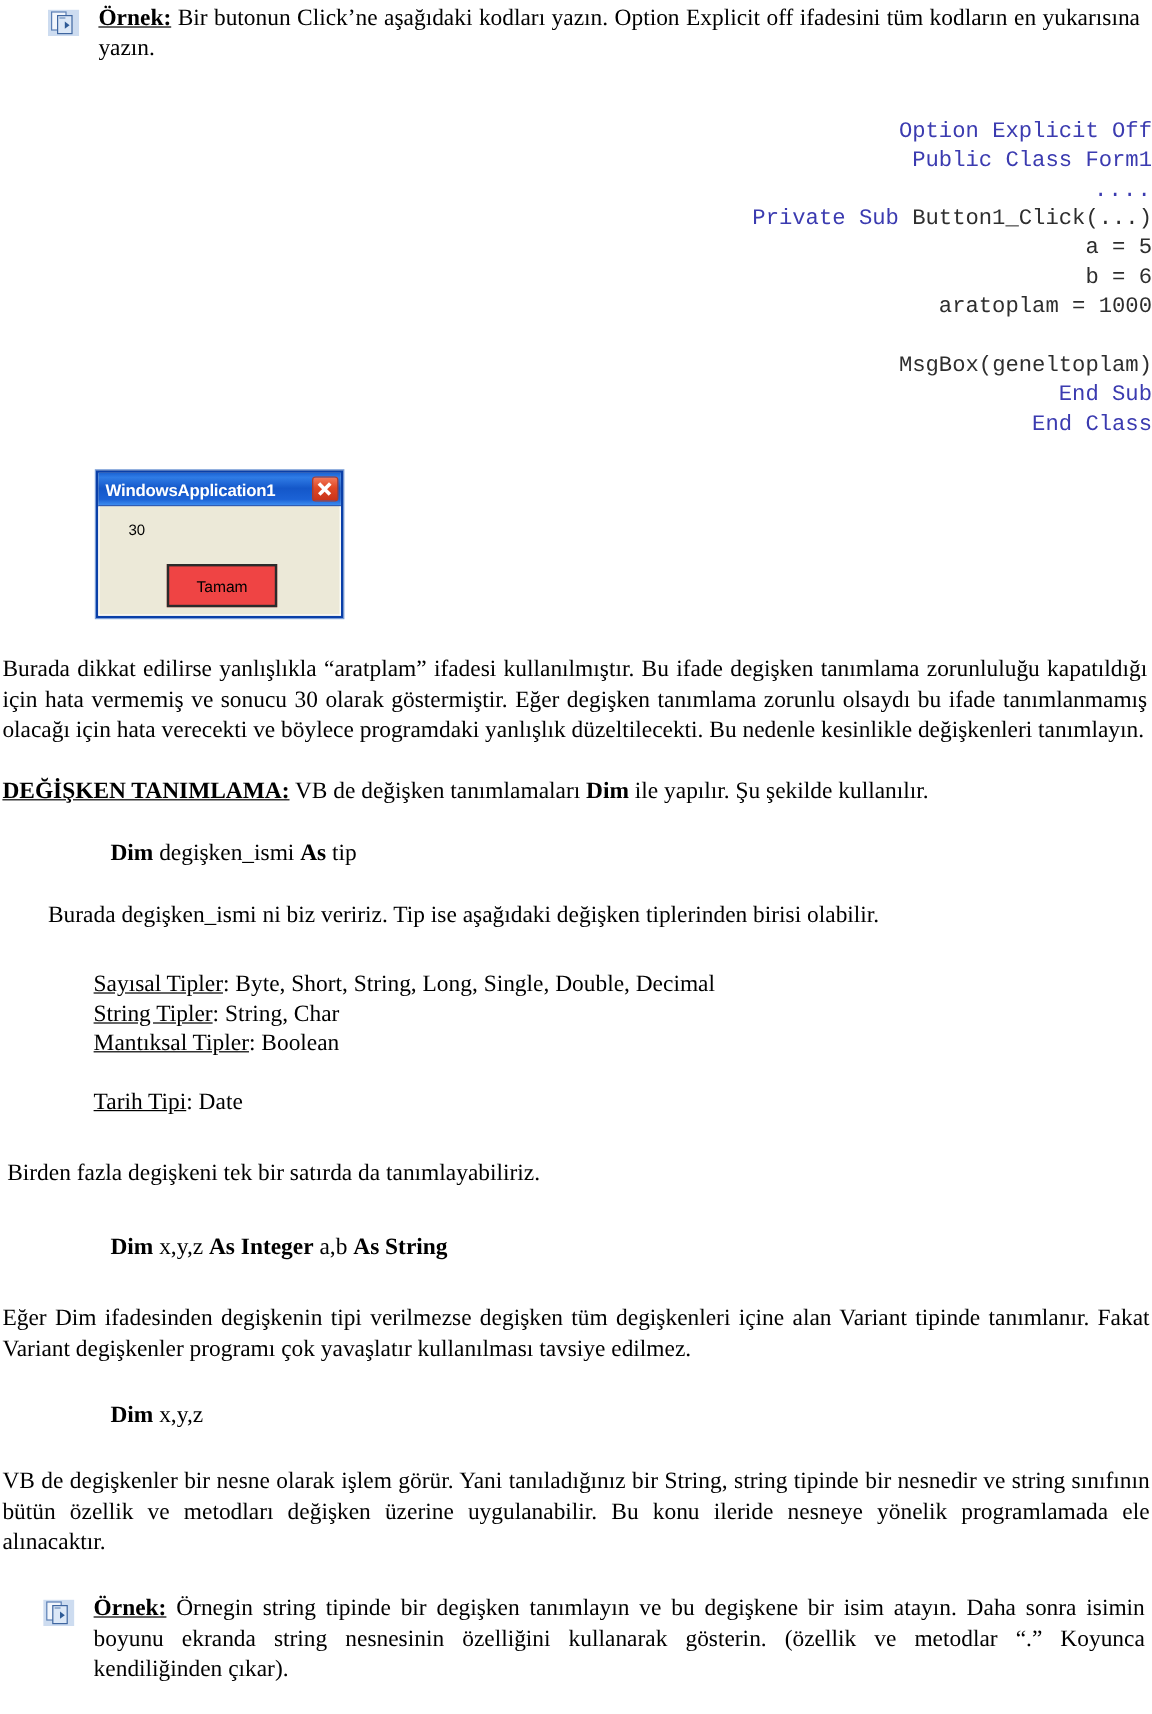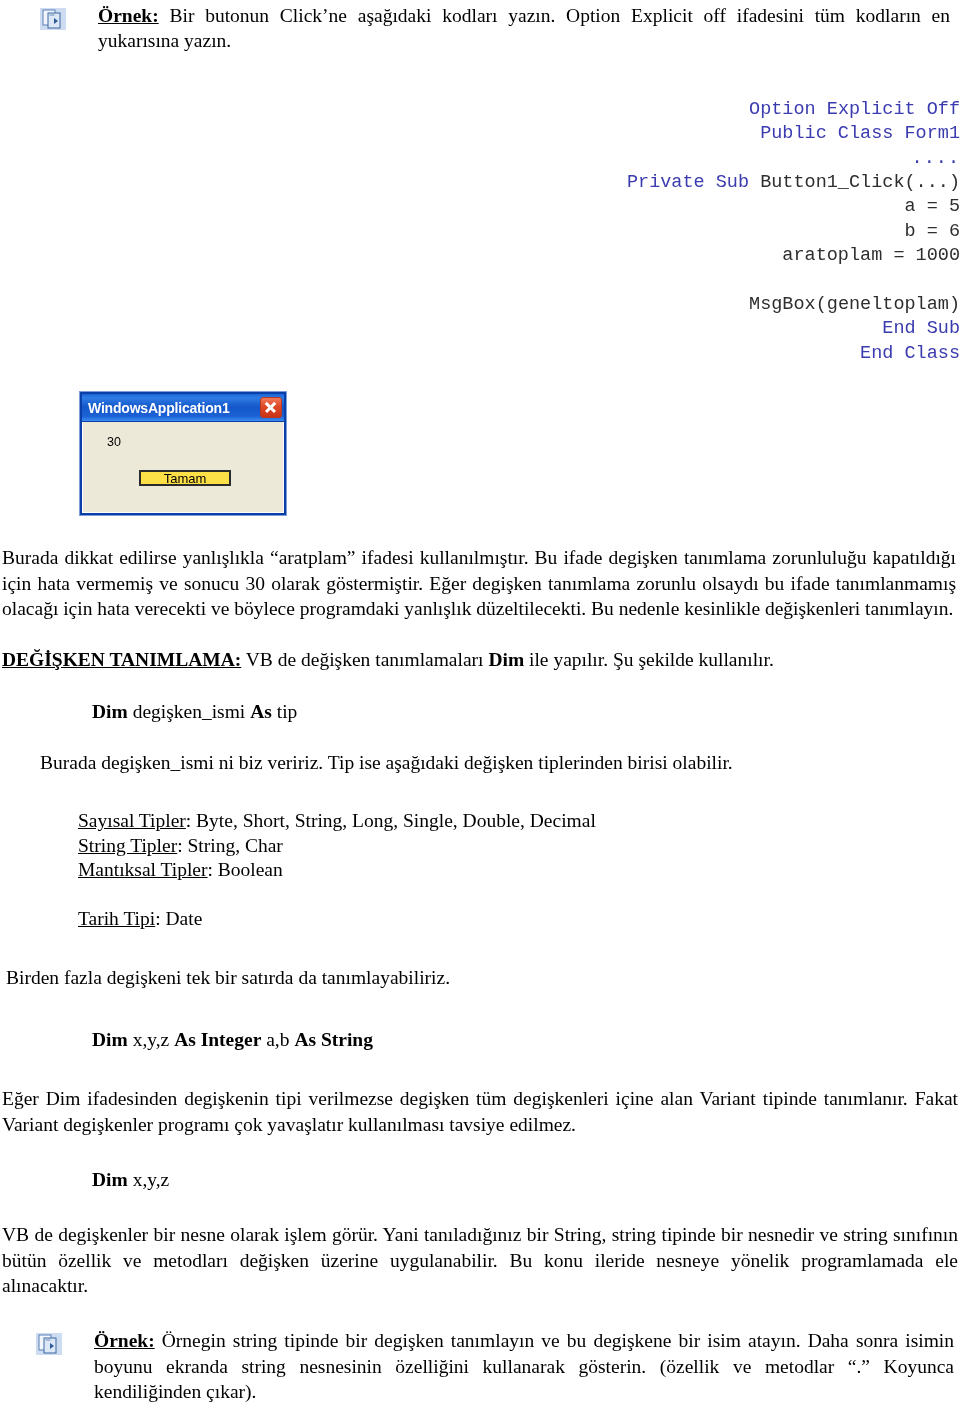--- a/index.html
+++ b/index.html
@@ -34,21 +34,21 @@
   .para.nojust { text-align: left; }
 
   .b { font-weight: bold; }
   .u { text-decoration: underline; }
   .bu { font-weight: bold; text-decoration: underline; }
 
   
   .example-block {
     display: flex;
     align-items: flex-start;
-    gap: 16px;
+    gap: 0;
   }
   .example-icon {
     flex: 0 0 auto;
     width: 26px;
     height: 22px;
     margin-top: 5px;
     margin-right: 16px;
   }
   .example-body {
     flex: 1 1 auto;
@@ -126,22 +126,22 @@
     top: 13px;
     font-family: "Liberation Sans", "DejaVu Sans", sans-serif;
     font-size: 12.5px;
     color: #000000;
   }
   .msgbox-button {
     position: absolute;
     left: 56px;
     top: 48px;
     width: 92px;
-    height: 16px;
-    background: #fde047;
+    height: 36px;
+    background: #ef4444;
     border: 2px solid #2b2b2b;
     font-family: "Liberation Sans", "DejaVu Sans", sans-serif;
     font-size: 13px;
     color: #000000;
     display: flex;
     align-items: center;
     justify-content: center;
     box-sizing: border-box;
   }
 

